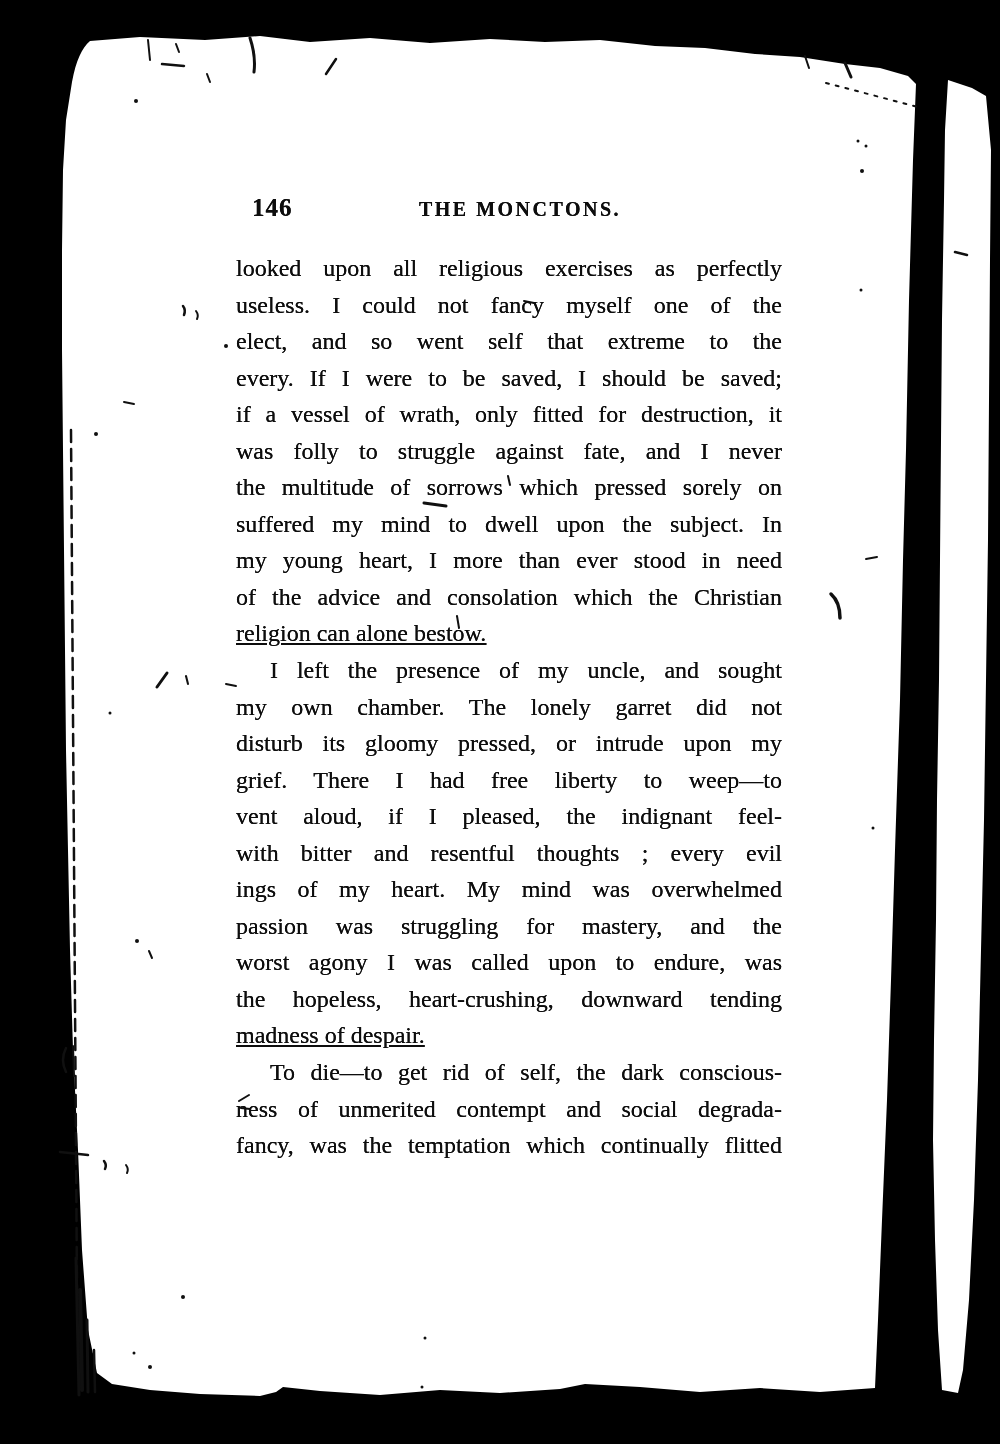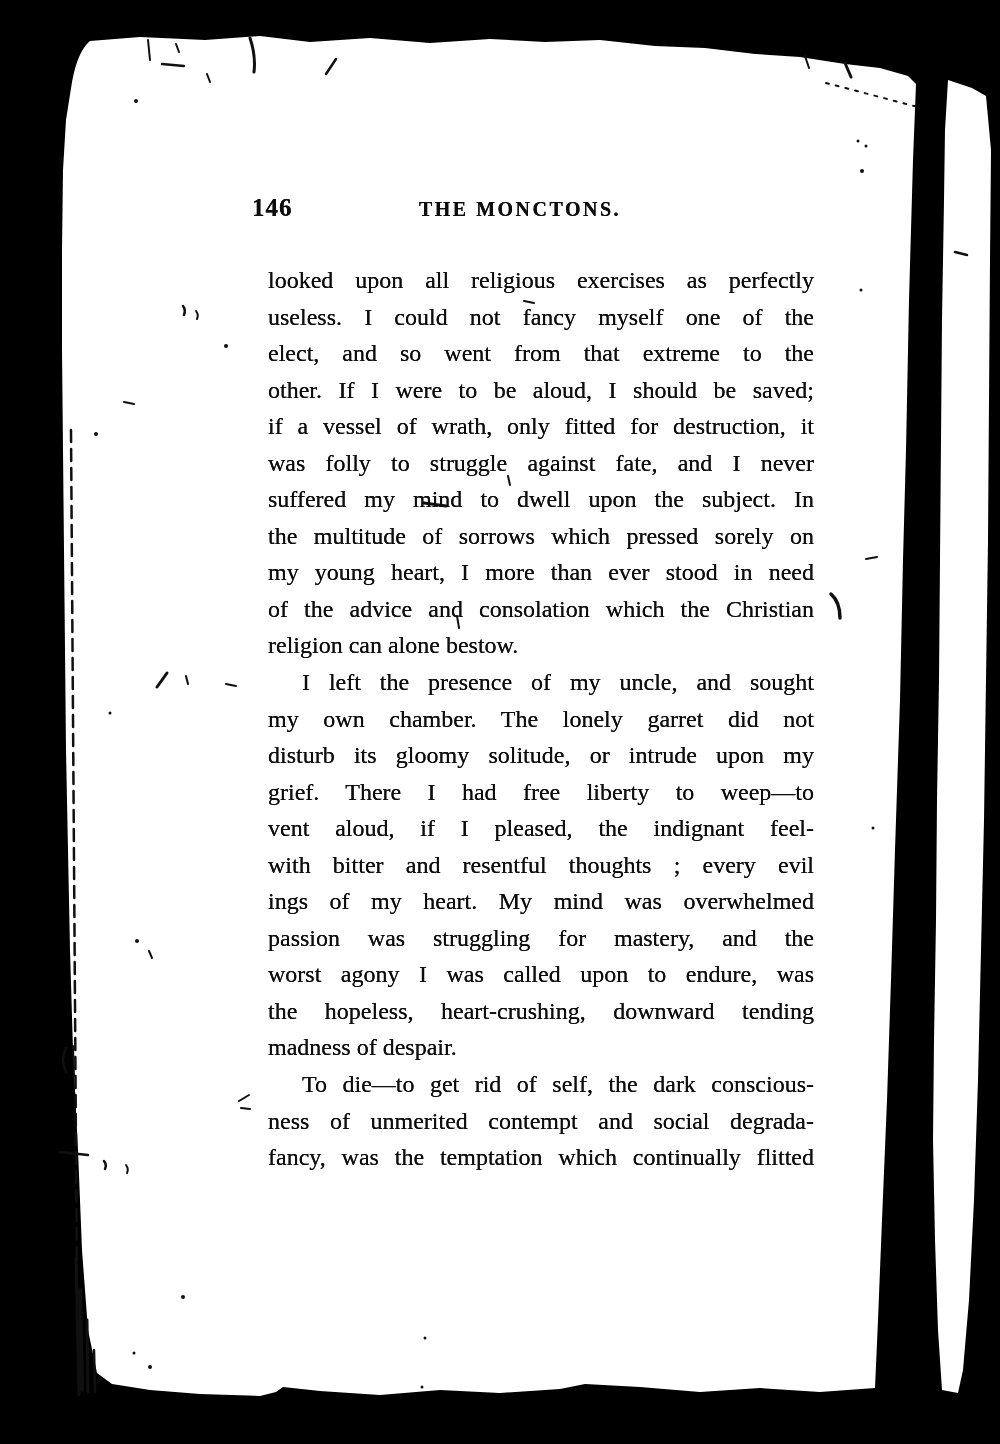--- a/index.html
+++ b/index.html
@@ -16,31 +16,30 @@
     position:absolute;left:252px;top:194px;width:120px;
     font-size:25px;font-weight:bold;letter-spacing:1px;
     text-shadow:0 0 0.6px #111;
   }
   .running-title{
     position:absolute;left:247px;top:198px;width:546px;
     text-align:center;font-size:20px;font-weight:bold;letter-spacing:2.5px;
     text-shadow:0 0 0.5px #111;
   }
   .body-text{
-    position:absolute;left:268px;top:250px;width:546px;
+    position:absolute;left:236px;top:250px;width:546px;
     font-size:24px;
     text-shadow:0 0 0.55px #161616;
-    margin-top:12px;
   }
   .line{
     height:36.55px;line-height:36.55px;
     text-align:justify;text-align-last:justify;
     white-space:normal;overflow:visible;
   }
-  .line.last{text-align:center;text-align-last:left;}
+  .line.last{text-align:center;text-align-last:left;text-decoration:underline;}
   .line.indent{padding-left:34px;}
 </style>
 </head>
 <body>
 
 <div id="scan">
 
   <svg id="artifacts" width="1000" height="1444" viewBox="0 0 1000 1444" aria-hidden="true">
     <rect x="0" y="0" width="1000" height="1444" fill="#000"></rect>
 
@@ -122,32 +121,32 @@
 
   <div class="txt-layer">
 
     <div class="page-number">146</div>
 
     <div class="running-title">THE MONCTONS.</div>
 
     <div class="body-text">
       <div class="line">looked upon all religious exercises as perfectly</div>
       <div class="line">useless. I could not fancy myself one of the</div>
-      <div class="line">elect, and so went from that extreme to the</div>
-      <div class="line">other. If I were to be aloud, I should be saved;</div>
+      <div class="line">elect, and so went self that extreme to the</div>
+      <div class="line">every. If I were to be saved, I should be saved;</div>
       <div class="line">if a vessel of wrath, only fitted for destruction, it</div>
       <div class="line">was folly to struggle against fate, and I never</div>
+      <div class="line">the multitude of sorrows which pressed sorely on</div>
       <div class="line">suffered my mind to dwell upon the subject. In</div>
-      <div class="line">the multitude of sorrows which pressed sorely on</div>
       <div class="line">my young heart, I more than ever stood in need</div>
       <div class="line">of the advice and consolation which the Christian</div>
       <div class="line last">religion can alone bestow.</div>
       <div class="line indent">I left the presence of my uncle, and sought</div>
       <div class="line">my own chamber. The lonely garret did not</div>
-      <div class="line">disturb its gloomy solitude, or intrude upon my</div>
+      <div class="line">disturb its gloomy pressed, or intrude upon my</div>
       <div class="line">grief. There I had free liberty to weep—to</div>
       <div class="line">vent aloud, if I pleased, the indignant feel-</div>
       <div class="line">with bitter and resentful thoughts ; every evil</div>
       <div class="line">ings of my heart. My mind was overwhelmed</div>
       <div class="line">passion was struggling for mastery, and the</div>
       <div class="line">worst agony I was called upon to endure, was</div>
       <div class="line">the hopeless, heart-crushing, downward tending</div>
       <div class="line last">madness of despair.</div>
       <div class="line indent">To die—to get rid of self, the dark conscious-</div>
       <div class="line">ness of unmerited contempt and social degrada-</div>

